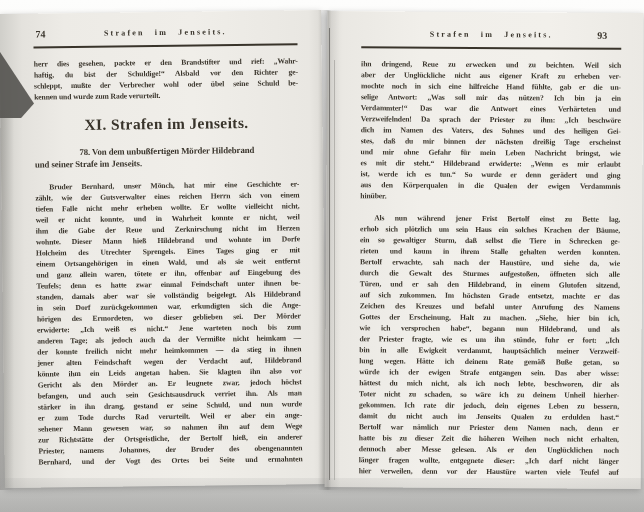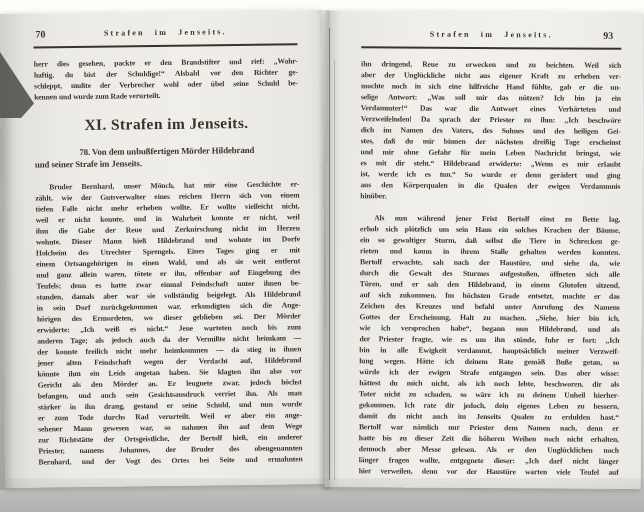--- a/index.html
+++ b/index.html
@@ -29,21 +29,21 @@
     position: relative; height: 15px; margin-bottom: 2px;
   }
   .running-title {
     display: block; text-align: center;
     font-size: 8px; font-weight: 700;
     letter-spacing: 2.2px; word-spacing: 6px;
     color: #39342b;
   }
   .pagenum { position: absolute; top: -1px; font-size: 10px; font-weight: 700; }
   .pagenum-left { left: 2px; }
-  .pagenum-right { right: 8px; }
+  .pagenum-right { right: 14px; }
   .head-rule { border: 0; border-bottom: 2.4px solid #39342b; margin: 1px 0 10px 0; }
   .para { font-size: 7.6px; font-weight: 700; line-height: 11px; letter-spacing: -0.1px; }
   .tline { text-align: justify; text-align-last: justify; min-height: 11px; }
   .para:not(.justify-last) .tline:last-child { text-align-last: left; }
   .indent-first .tline:first-child { text-indent: 14px; }
   .lines-center .tline { text-align: center; text-align-last: center; }
   .chapter-heading {
     text-align: center; font-size: 15.5px; font-weight: 700;
     letter-spacing: 0.4px; margin: 14px 0 12px 0; color: #39342b;
   }
@@ -76,21 +76,21 @@
     position: absolute; left: 0; top: 478px; width: 644px; height: 34px;
     background: linear-gradient(180deg, rgba(160,160,158,0.15), rgba(150,150,148,0.45));
     pointer-events: none;
   }
 </style>
 </head>
 <body>
 
 <div class="page page-left">
   <div class="running-head">
-    <span class="pagenum pagenum-left">70</span>
+    <span class="pagenum pagenum-left">74</span>
     <span class="running-title">Strafen im Jenseits.</span>
   </div>
   <hr class="head-rule">
 
   <div class="para">
       <div class="tline">herr dies gesehen, packte er den Brandstifter und rief: „Wahr-</div>
       <div class="tline">haftig, du bist der Schuldige!“ Alsbald vor den Richter ge-</div>
       <div class="tline">schleppt, mußte der Verbrecher wohl oder übel seine Schuld be-</div>
       <div class="tline">kennen und wurde zum Rade verurteilt.</div>
     </div>

